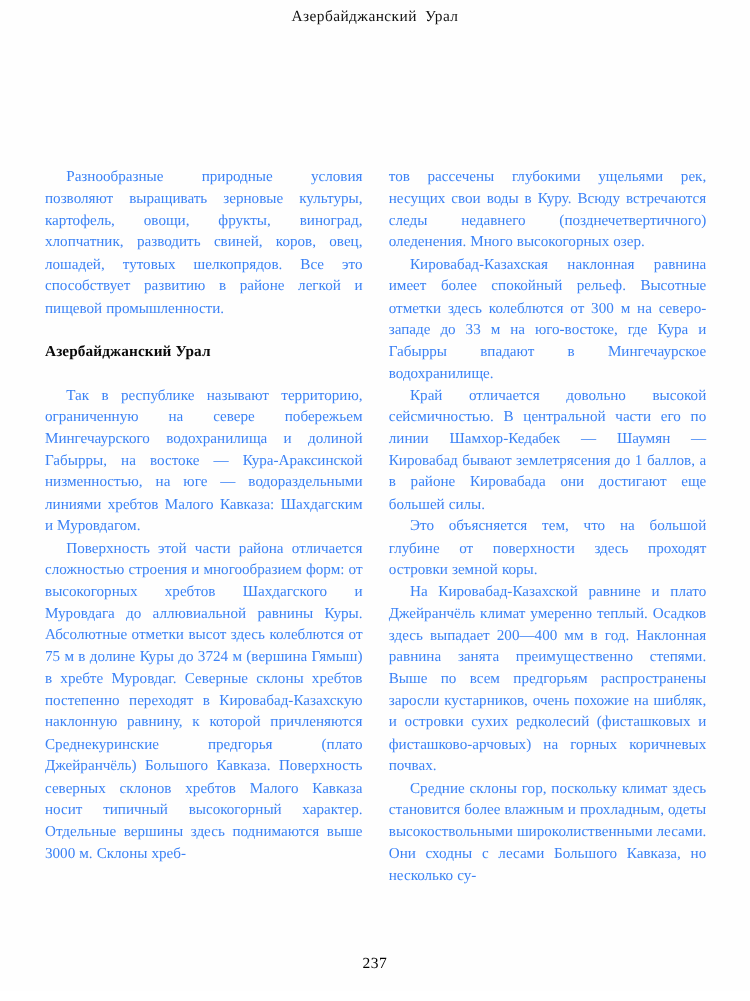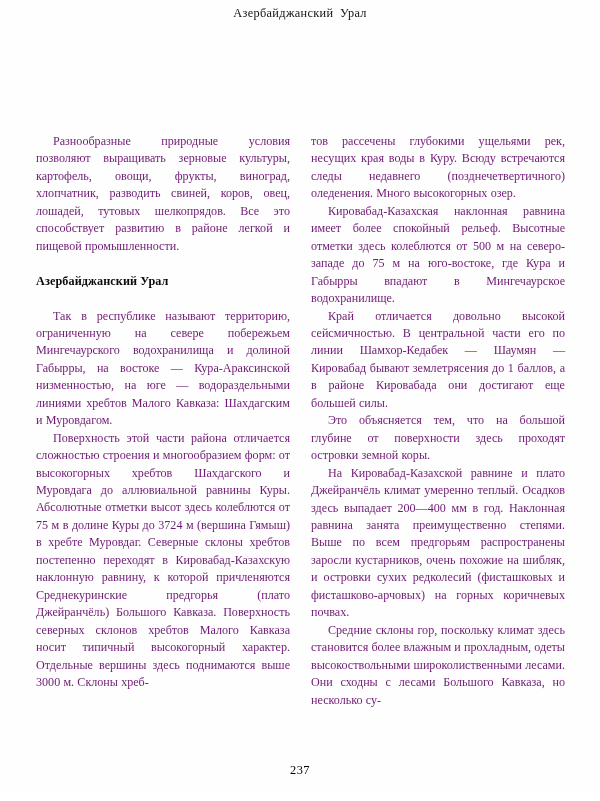--- a/index.html
+++ b/index.html
@@ -44,21 +44,21 @@
     flex: 0 0 254px;
   }
   p.para {
     margin: 0;
     font-size: 12.1px;
     line-height: 17.45px;
     text-align: justify;
     text-indent: 17px;
     text-justify: inter-word;
     word-spacing: 0.2px;
-    color: #701a75;
+    color: #3b82f6;
   }
   p.para.cont {
     text-indent: 0;
   }
   h2.section-title {
     margin: 0;
     font-size: 12.2px;
     line-height: 17.45px;
     font-weight: bold;
     text-align: left;
@@ -97,23 +97,23 @@
 
       <div class="gap-after-heading"></div>
 
       <p class="para">Так в республике называют территорию, ограниченную на севере побережьем Мингечаурского водохранилища и долиной Габырры, на востоке — Кура-Араксинской низменностью, на юге — водораздельными линиями хребтов Малого Кавказа: Шахдагским и Муровдагом.</p>
 
 
       <p class="para">Поверхность этой части района отличается сложностью строения и многообразием форм: от высокогорных хребтов Шахдагского и Муровдага до аллювиальной равнины Куры. Абсолютные отметки высот здесь колеблются от 75 м в долине Куры до 3724 м (вершина Гямыш) в хребте Муровдаг. Северные склоны хребтов постепенно переходят в Кировабад-Казахскую наклонную равнину, к которой причленяются Среднекуринские предгорья (плато Джейранчёль) Большого Кавказа. Поверхность северных склонов хребтов Малого Кавказа носит типичный высокогорный характер. Отдельные вершины здесь поднимаются выше 3000 м. Склоны хреб-</p>
     </div>
 
     <div class="col">
-      <p class="para cont">тов рассечены глубокими ущельями рек, несущих края воды в Куру. Всюду встречаются следы недавнего (позднечетвертичного) оледенения. Много высокогорных озер.</p>
+      <p class="para cont">тов рассечены глубокими ущельями рек, несущих свои воды в Куру. Всюду встречаются следы недавнего (позднечетвертичного) оледенения. Много высокогорных озер.</p>
 
-      <p class="para">Кировабад-Казахская наклонная равнина имеет более спокойный рельеф. Высотные отметки здесь колеблются от 500 м на северо-западе до 75 м на юго-востоке, где Кура и Габырры впадают в Мингечаурское водохранилище.</p>
+      <p class="para">Кировабад-Казахская наклонная равнина имеет более спокойный рельеф. Высотные отметки здесь колеблются от 300 м на северо-западе до 33 м на юго-востоке, где Кура и Габырры впадают в Мингечаурское водохранилище.</p>
 
 
       <p class="para">Край отличается довольно высокой сейсмичностью. В центральной части его по линии Шамхор-Кедабек — Шаумян — Кировабад бывают землетрясения до 1 баллов, а в районе Кировабада они достигают еще большей силы.</p>
 
       <p class="para">Это объясняется тем, что на большой глубине от поверхности здесь проходят островки земной коры.</p>
 
       <p class="para">На Кировабад-Казахской равнине и плато Джейранчёль климат умеренно теплый. Осадков здесь выпадает 200—400 мм в год. Наклонная равнина занята преимущественно степями. Выше по всем предгорьям распространены заросли кустарников, очень похожие на шибляк, и островки сухих редколесий (фисташковых и фисташково-арчовых) на горных коричневых почвах.</p>
 
       <p class="para">Средние склоны гор, поскольку климат здесь становится более влажным и прохладным, одеты высокоствольными широколиственными лесами. Они сходны с лесами Большого Кавказа, но несколько су-</p>
     </div>

